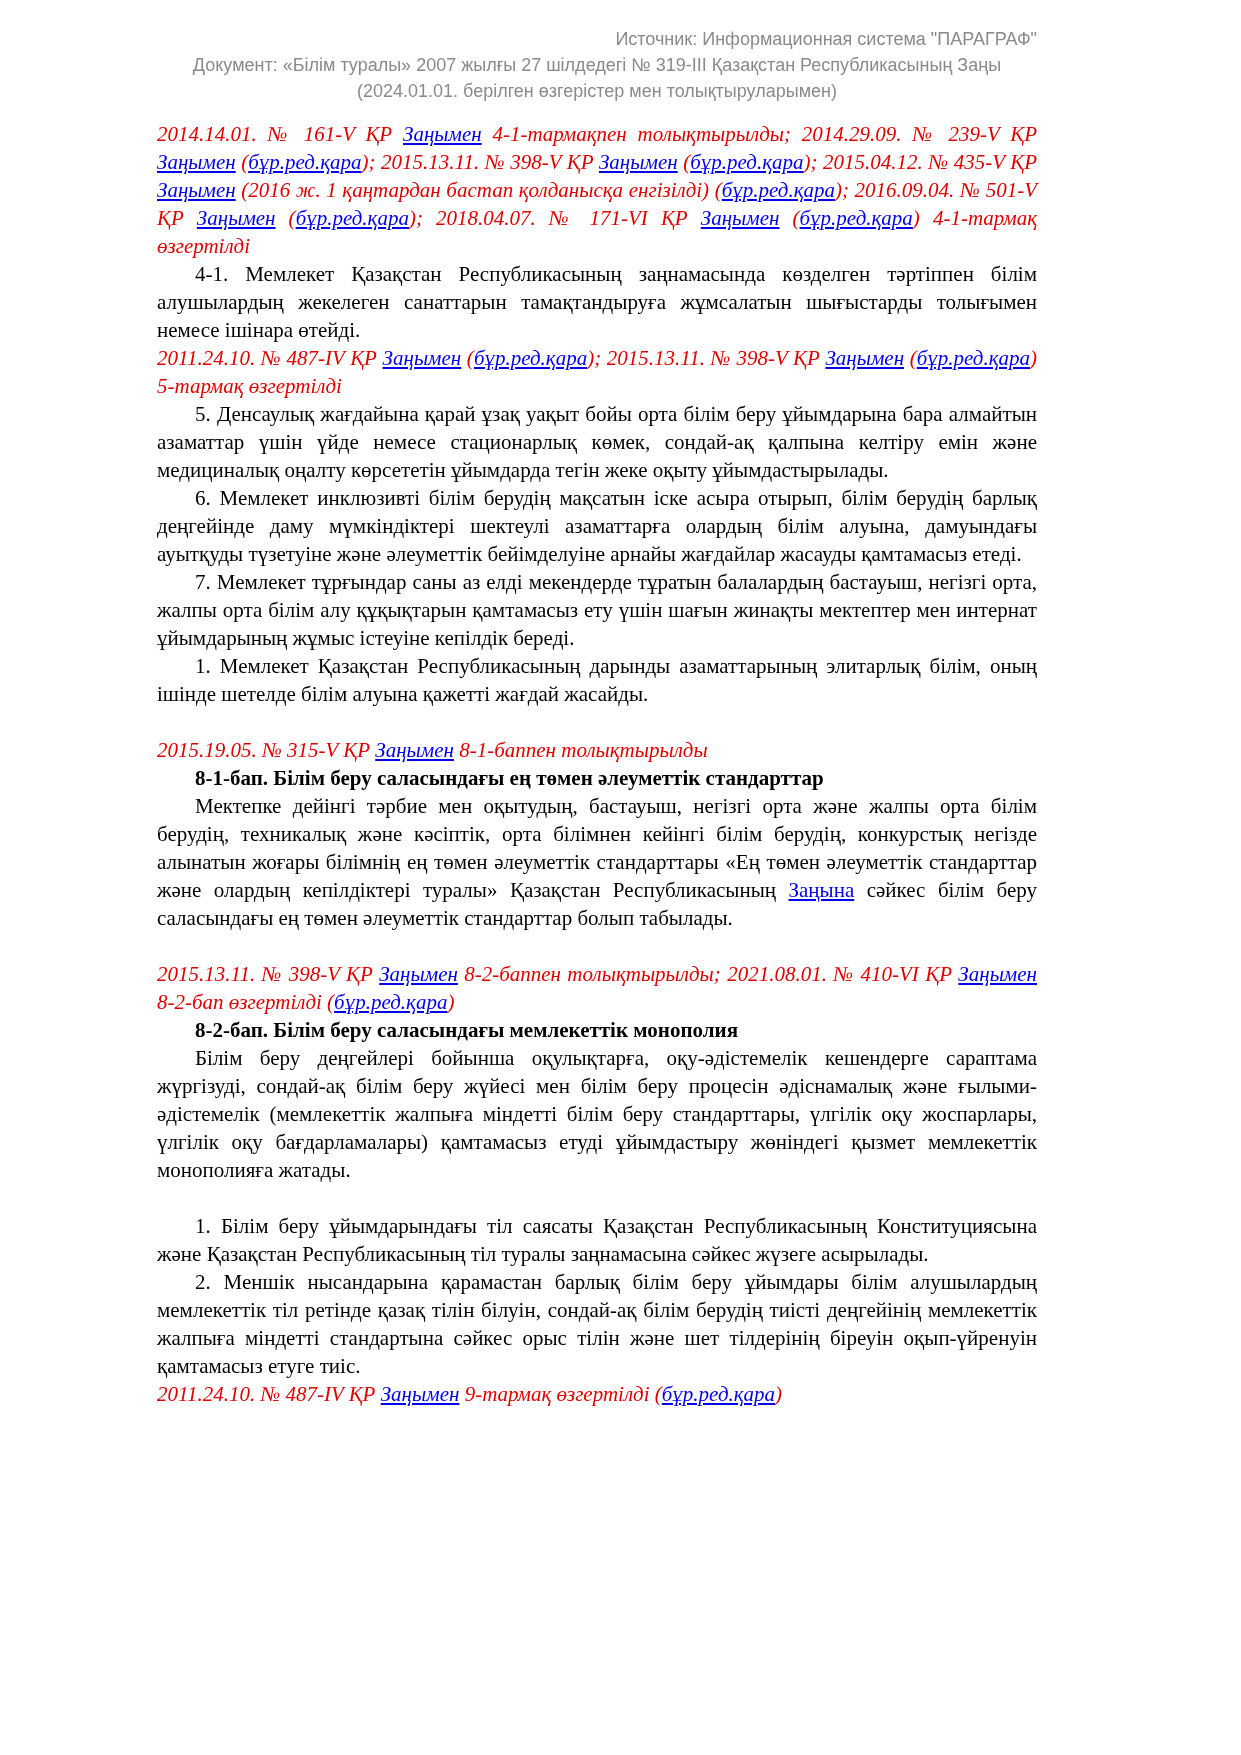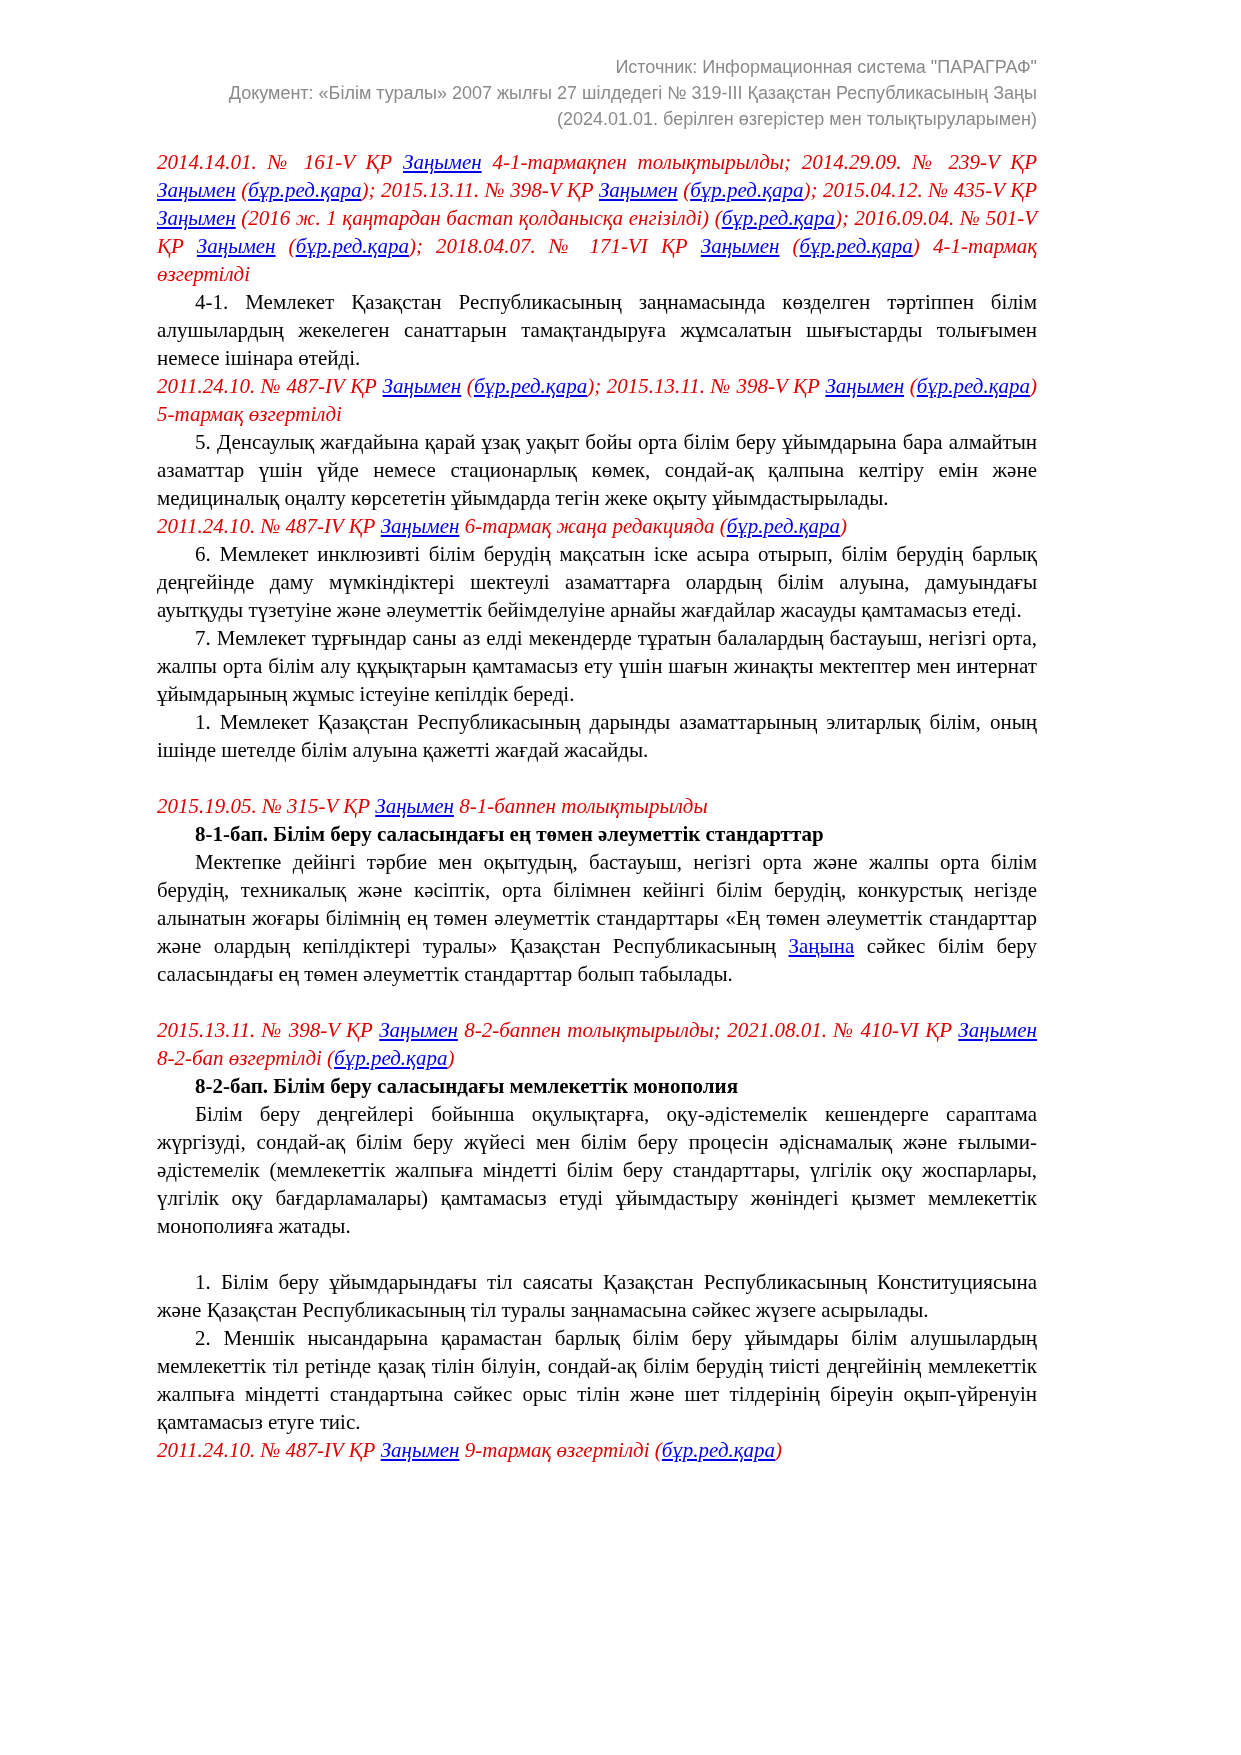--- a/index.html
+++ b/index.html
@@ -8,32 +8,32 @@
     height: 1755px;
     background: #ffffff;
     font-family: "Liberation Serif", serif;
     color: #000000;
     overflow: hidden;
   }
   .page {
     box-sizing: border-box;
     width: 1241px;
     height: 1755px;
-    padding: 54px 204px 40px 157px;
+    padding: 26px 204px 40px 157px;
   }
   
   .doc-header {
     font-family: "Liberation Sans", sans-serif;
     color: #8a8a8a;
     font-size: 18px;
     line-height: 26px;
     margin-bottom: 16px;
   }
   .source-line { text-align: right; }
-  .doc-line { text-align: right; }
+  .doc-line { text-align: center; }
   
   .content { font-size: 21px; line-height: 28px; }
   .content p { margin: 0; padding: 0; }
   .block { text-align: justify; }
   .paragraph { color: #000000; text-indent: 38px; }
   .article-heading { font-weight: bold; text-indent: 38px; text-align: left; }
   .amendment { color: #e00000; font-style: italic; }
   .spacer { height: 28px; }
   a.law-link {
     color: #0000ee;
@@ -48,21 +48,20 @@
 <div class="page">
   <div class="doc-header">
     <div class="source-line">Источник: Информационная система "ПАРАГРАФ"</div>
     <div class="doc-line">Документ: «Білім туралы» 2007 жылғы 27 шілдедегі № 319-III Қазақстан Республикасының Заңы (2024.01.01. берілген өзгерістер мен толықтыруларымен)</div>
   </div>
   <div class="content">
       <p class="block amendment"><span>2014.14.01. № 161-V ҚР </span><a class="law-link" href="#">Заңымен</a><span> 4-1-тармақпен толықтырылды; 2014.29.09. № 239-V ҚР </span><a class="law-link" href="#">Заңымен</a><span> (</span><a class="law-link" href="#">бұр.ред.қара</a><span>); 2015.13.11. № 398-V ҚР </span><a class="law-link" href="#">Заңымен</a><span> (</span><a class="law-link" href="#">бұр.ред.қара</a><span>); 2015.04.12. № 435-V ҚР </span><a class="law-link" href="#">Заңымен</a><span> (2016 ж. 1 қаңтардан бастап қолданысқа енгізілді) (</span><a class="law-link" href="#">бұр.ред.қара</a><span>); 2016.09.04. № 501-V ҚР </span><a class="law-link" href="#">Заңымен</a><span> (</span><a class="law-link" href="#">бұр.ред.қара</a><span>); 2018.04.07. № 171-VI ҚР </span><a class="law-link" href="#">Заңымен</a><span> (</span><a class="law-link" href="#">бұр.ред.қара</a><span>) 4-1-тармақ өзгертілді</span></p>
       <p class="block paragraph"><span>4-1. Мемлекет Қазақстан Республикасының заңнамасында көзделген тәртіппен білім алушылардың жекелеген санаттарын тамақтандыруға жұмсалатын шығыстарды толығымен немесе ішінара өтейді.</span></p>
       <p class="block amendment"><span>2011.24.10. № 487-IV ҚР </span><a class="law-link" href="#">Заңымен</a><span> (</span><a class="law-link" href="#">бұр.ред.қара</a><span>); 2015.13.11. № 398-V ҚР </span><a class="law-link" href="#">Заңымен</a><span> (</span><a class="law-link" href="#">бұр.ред.қара</a><span>) 5-тармақ өзгертілді</span></p>
       <p class="block paragraph"><span>5. Денсаулық жағдайына қарай ұзақ уақыт бойы орта білім беру ұйымдарына бара алмайтын азаматтар үшін үйде немесе стационарлық көмек, сондай-ақ қалпына келтіру емін және медициналық оңалту көрсететін ұйымдарда тегін жеке оқыту ұйымдастырылады.</span></p>
-      <p class="block amendment"><span>2011.24.10. № 487-IV ҚР </span><a class="law-link" href="#">Заңымен</a><span> 6-тармақ жаңа редакцияда (</span><a class="law-link" href="#">бұр.ред.қара</a><span>)</span></p>
       <p class="block paragraph"><span>6. Мемлекет инклюзивті білім берудің мақсатын іске асыра отырып, білім берудің барлық деңгейінде даму мүмкіндіктері шектеулі азаматтарға олардың білім алуына, дамуындағы ауытқуды түзетуіне және әлеуметтік бейімделуіне арнайы жағдайлар жасауды қамтамасыз етеді.</span></p>
       <p class="block paragraph"><span>7. Мемлекет тұрғындар саны аз елді мекендерде тұратын балалардың бастауыш, негізгі орта, жалпы орта білім алу құқықтарын қамтамасыз ету үшін шағын жинақты мектептер мен интернат ұйымдарының жұмыс істеуіне кепілдік береді.</span></p>
       <p class="block paragraph"><span>1. Мемлекет Қазақстан Республикасының дарынды азаматтарының элитарлық білім, оның ішінде шетелде білім алуына қажетті жағдай жасайды.</span></p>
       <div class="spacer"></div>
       <p class="block amendment"><span>2015.19.05. № 315-V ҚР </span><a class="law-link" href="#">Заңымен</a><span> 8-1-баппен толықтырылды</span></p>
       <p class="block article-heading"><span>8-1-бап. Білім беру саласындағы ең төмен әлеуметтік стандарттар</span></p>
       <p class="block paragraph"><span>Мектепке дейінгі тәрбие мен оқытудың, бастауыш, негізгі орта және жалпы орта білім берудің, техникалық және кәсіптік, орта білімнен кейінгі білім берудің, конкурстық негізде алынатын жоғары білімнің ең төмен әлеуметтік стандарттары «Ең төмен әлеуметтік стандарттар және олардың кепілдіктері туралы» Қазақстан Республикасының </span><a class="law-link" href="#">Заңына</a><span> сәйкес білім беру саласындағы ең төмен әлеуметтік стандарттар болып табылады.</span></p>
       <div class="spacer"></div>
       <p class="block amendment"><span>2015.13.11. № 398-V ҚР </span><a class="law-link" href="#">Заңымен</a><span> 8-2-баппен толықтырылды; 2021.08.01. № 410-VI ҚР </span><a class="law-link" href="#">Заңымен</a><span> 8-2-бап өзгертілді (</span><a class="law-link" href="#">бұр.ред.қара</a><span>)</span></p>
       <p class="block article-heading"><span>8-2-бап. Білім беру саласындағы мемлекеттік монополия</span></p>

